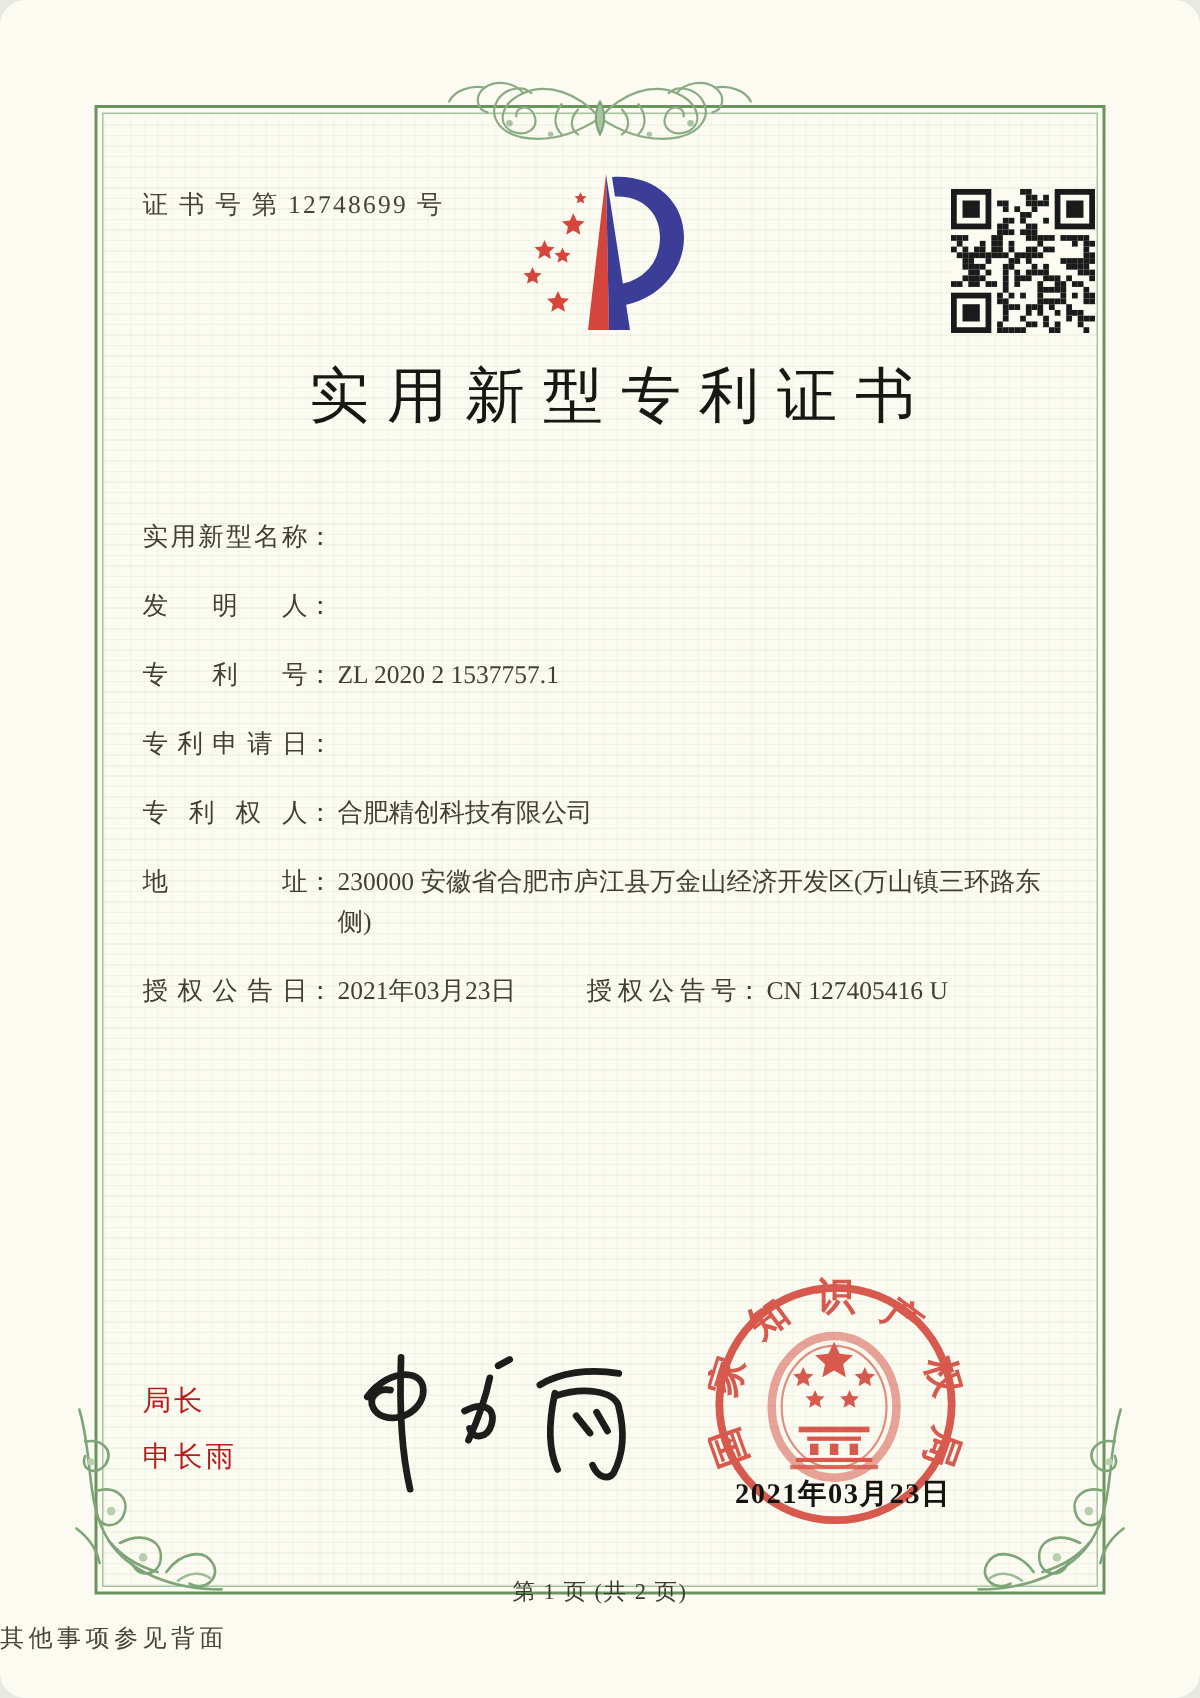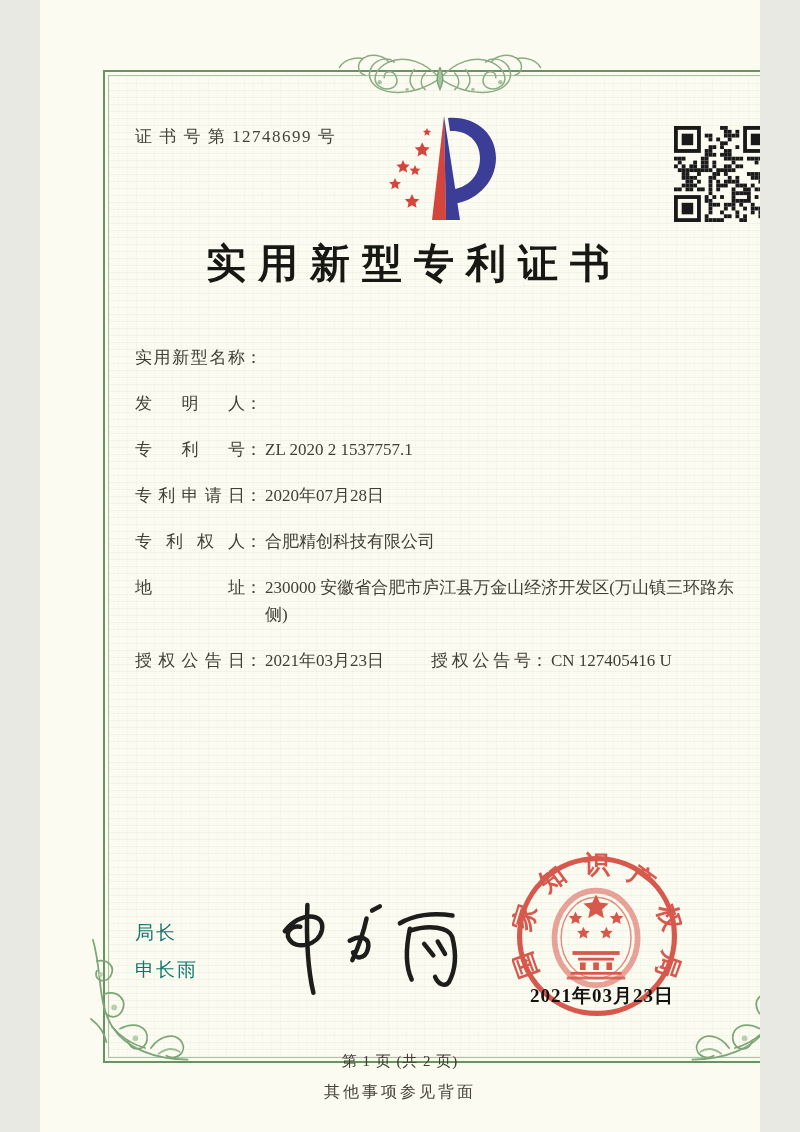--- a/index.html
+++ b/index.html
@@ -1,21 +1,21 @@
 <!DOCTYPE html>
 <html><head>
 <meta charset="utf-8">
 <style>
   * { margin:0; padding:0; box-sizing:border-box; }
   html,body { background:#e9e9e4; }
   .certificate {
-    position:relative; width:720px; height:1132px; margin:0 auto;
+    position:relative; width:800px; height:1132px; margin:0 auto;
     background:#fcfbf1;
     font-family:"Liberation Serif","DejaVu Serif",serif;
-    color:#3a382f; overflow:hidden;
+    color:#3a382f; overflow:hidden;border-radius:17px;
   }
   
   .frame-outer {
     position:absolute; left:63px; top:70px; width:674px; height:993px;
     border:2.5px solid #67945f;
   }
   .frame-inner {
     position:absolute; left:3px; top:3px; right:3px; bottom:3px;
     border:1px solid #a9c3a1;
     background:
@@ -26,21 +26,21 @@
   .ornament { position:absolute; pointer-events:none; }
   .orn-top { left:283px; top:42px; width:234px; height:64px; }
   .orn-bl  { left:34px;  top:932px; width:148px; height:145px; }
   .orn-br  { left:618px; top:932px; width:148px; height:145px; transform:scaleX(-1); }
   
   .cert-no { position:absolute; left:95px; top:125px; font-size:17px; letter-spacing:1.5px; color:#44423a; }
   .logo { position:absolute; left:330px; top:108px; width:150px; height:118px; }
   .qr   { position:absolute; left:634px; top:126px; width:96px; height:96px; }
   .title {
     position:absolute; left:16px; right:0; top:236px; text-align:center;
-    font-size:40px; font-weight:700; color:#171713;
+    font-size:40px; font-weight:400; color:#171713;
     letter-spacing:12px; text-indent:12px;
   }
   
   .fields { position:absolute; left:95px; top:344px; width:614px; font-size:17px; line-height:27px; color:#403e35; }
   .f-row { display:flex; margin-bottom:19px; }
   .f-label { width:110px; flex:0 0 110px; }
   .f-colon { flex:0 0 20px; }
   .f-value { flex:1; }
   .grant-row { display:flex; }
   .grant-cell-l { display:flex; width:296px; flex:0 0 296px; }
@@ -48,32 +48,32 @@
   .g-label { flex:0 0 100px; }
   
   .paras {
     position:absolute; left:95px; top:669px; width:614px;
     font-size:15.5px; line-height:27.5px; text-align:justify; color:#45433a;
   }
   .paras p { text-indent:2em; margin:0; }
   
   .signer {
     position:absolute; left:95px; top:916px;
-    font-family:Liberation Mono, monospace;
-    font-size:19px; line-height:37px; color:#0f766e; letter-spacing:2px;
+    font-family:Liberation Serif, serif;
+    font-size:19px; line-height:37px; color:#b91c1c; letter-spacing:2px;
   }
   .signature-svg { position:absolute; left:218px; top:888px; width:215px; height:115px; }
   .seal { position:absolute; left:472px; top:851px; width:170px; height:170px; }
   .seal-date {
     position:absolute; left:490px; top:983px; font-size:19px; font-weight:700;
     color:#14130f; letter-spacing:1px; z-index:3;
   }
   
   .page-info { position:absolute; left:0; right:0; top:1032px; text-align:center; font-size:15px; letter-spacing:1px; color:#3c3a31;margin-top:20px; }
-  .back-note { position:absolute; left:0; right:0; top:1082px; text-align:center; font-size:16px; letter-spacing:3px; color:#45433a; }
+  .back-note { position:absolute; left:0; right:0; top:1082px; font-size:16px; letter-spacing:3px; color:#45433a; }
 </style>
 </head>
 <body>
 
 <div class="certificate">
 
   <div class="frame-outer">
     <div class="frame-inner"></div>
   </div>
 
@@ -403,21 +403,20 @@
     </div>
     <div class="f-row">
       <span class="f-label" style="display: inline-flex; justify-content: space-between;">
           <span>专</span>
           <span>利</span>
           <span>申</span>
           <span>请</span>
           <span>日</span>
         </span>
       <span class="f-colon">：</span>
-      <span class="f-value">2020年07月28日</span>
     </div>
     <div class="f-row">
       <span class="f-label" style="display: inline-flex; justify-content: space-between;">
           <span>专</span>
           <span>利</span>
           <span>权</span>
           <span>人</span>
         </span>
       <span class="f-colon">：</span>
       <span class="f-value">合肥精创科技有限公司</span>

